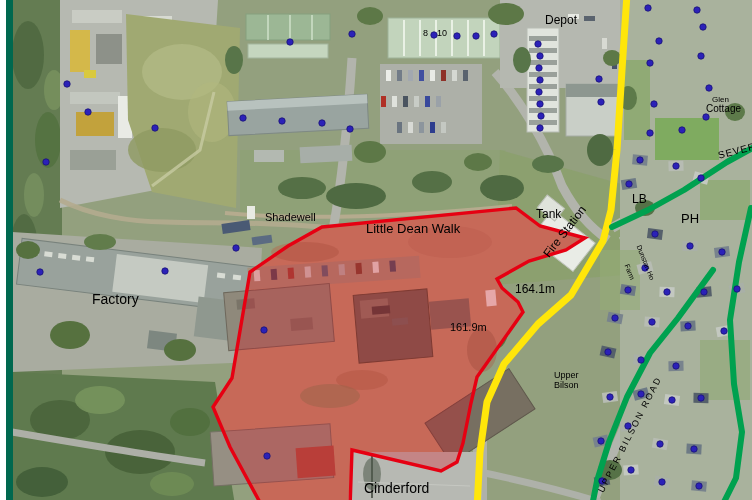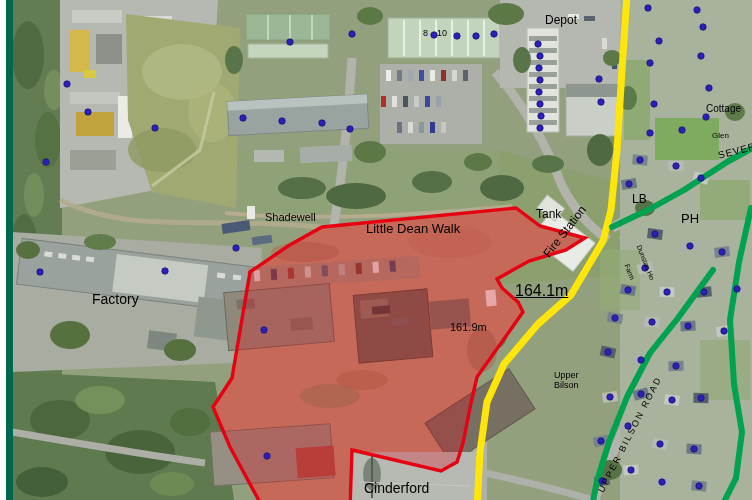--- a/index.html
+++ b/index.html
@@ -386,28 +386,28 @@
 </svg>
 
 <div id="labels-layer">
       <div class="map-label" style="left: 545px; top: 14px; font-size: 12px;">Depot</div>
       <div class="map-label" style="left: 423px; top: 29px; font-size: 9px;">8</div>
       <div class="map-label" style="left: 437px; top: 29px; font-size: 9px;">10</div>
       <div class="map-label" style="left: 265px; top: 212px; font-size: 11px;">Shadewell</div>
       <div class="map-label" style="left: 366px; top: 222px; font-size: 13px;">Little Dean Walk</div>
       <div class="map-label" style="left: 536px; top: 208px; font-size: 12px;">Tank</div>
       <div class="map-label" style="left: 541px; top: 252px; font-size: 12px; transform: rotate(-52deg);">Fire Station</div>
-      <div class="map-label" style="left: 515px; top: 283px; font-size: 16px; text-decoration: underline;">164.1m</div>
+      <div class="map-label" style="left: 515px; top: 283px; font-size: 12px;">164.1m</div>
       <div class="map-label" style="left: 450px; top: 322px; font-size: 11px;">161.9m</div>
       <div class="map-label" style="left: 92px; top: 292px; font-size: 14px; text-align: right;">Factory</div>
       <div class="map-label" style="left: 364px; top: 481px; font-size: 14px;">Cinderford</div>
       <div class="map-label" style="left: 632px; top: 193px; font-size: 12px;">LB</div>
       <div class="map-label" style="left: 681px; top: 212px; font-size: 13px;">PH</div>
       <div class="map-label" style="left: 717px; top: 151px; font-size: 10px; transform: rotate(-14deg); letter-spacing: 1px;">SEVER</div>
-      <div class="map-label" style="left: 712px; top: 96px; font-size: 8px; margin-top: 36px;">Glen</div>
+      <div class="map-label" style="left: 712px; top: 96px; font-size: 8px;">Glen</div>
       <div class="map-label" style="left: 706px; top: 104px; font-size: 10px;">Cottage</div>
       <div class="map-label" style="left: 642px; top: 244px; font-size: 7px; transform: rotate(68deg);">Dunstan Ho</div>
       <div class="map-label" style="left: 630px; top: 263px; font-size: 7px; transform: rotate(68deg);">Farm</div>
       <div class="map-label" style="left: 554px; top: 371px; font-size: 9px;">Upper</div>
       <div class="map-label" style="left: 554px; top: 381px; font-size: 9px;">Bilson</div>
       <div class="map-label" style="left: 597px; top: 490px; font-size: 9px; transform: rotate(-63deg); letter-spacing: 2px;">UPPER BILSON ROAD</div>
     </div>
 </div>
 
 </body></html>

